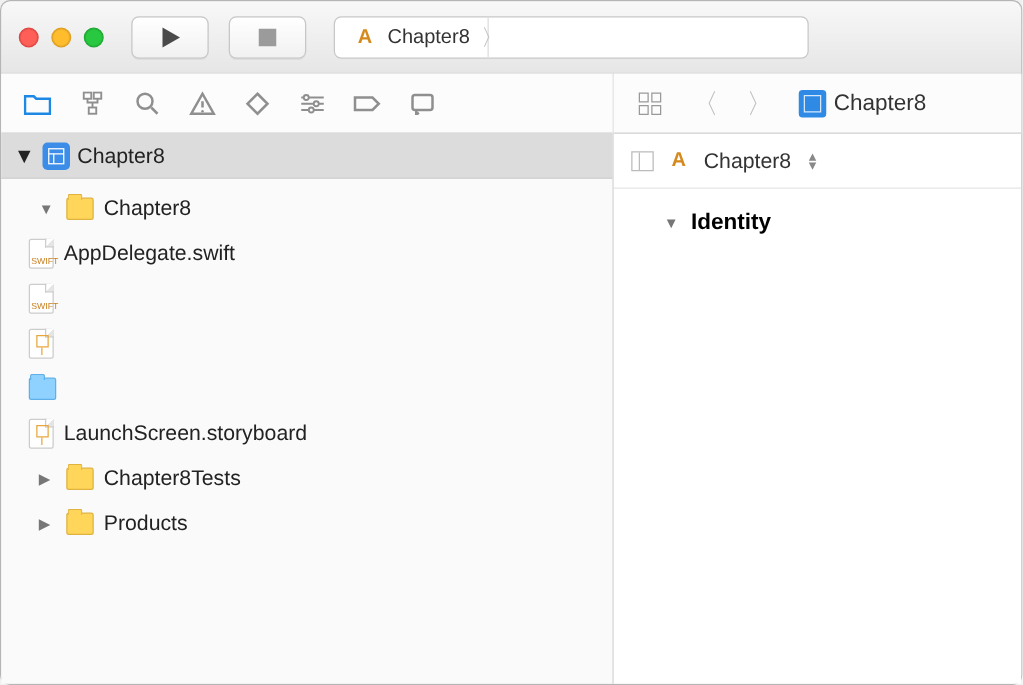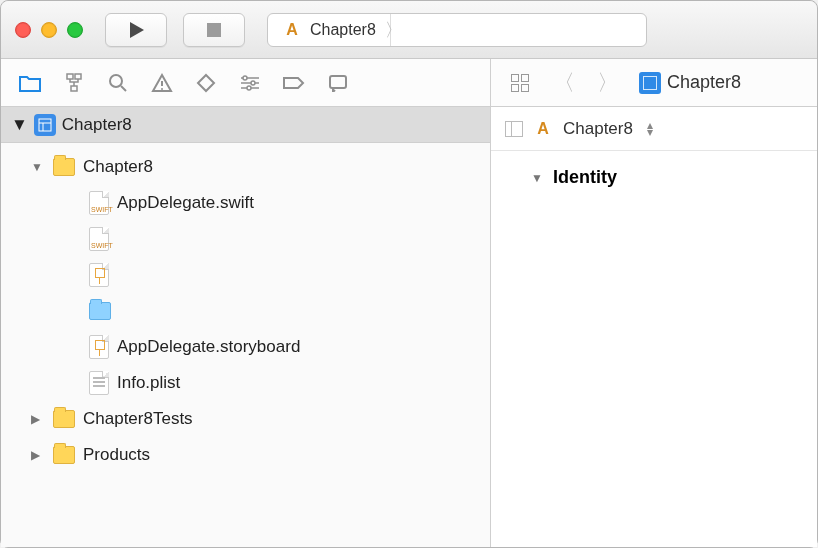--- a/index.html
+++ b/index.html
@@ -23,21 +23,21 @@
     .navtabs, .editortabs { height: 48px; border-bottom: 1px solid #cfcfcf; display: flex; align-items: center; padding: 0 10px; gap: 6px; background: #fcfcfc; }
     .navtabs .icon, .editortabs .icon { width: 38px; height: 38px; display: flex; align-items: center; justify-content: center; color: #8f8f8f; font-size: 20px; border-radius: 4px; }
     .navtabs .icon.active { color: #1e88e5; }
     .editortabs .back, .editortabs .fwd { color: #bfbfbf; font-size: 22px; }
     .editortabs .crumb { display: flex; align-items: center; gap: 6px; font-size: 18px; color: #333; margin-left: 6px; }
     .projhead { display: flex; align-items: center; gap: 6px; background: #dcdcdc; height: 36px; padding: 0 10px; font-size: 17px; color: #222; border-bottom: 1px solid #cfcfcf; }
     .tree { padding: 6px 0 12px 0; font-size: 17px; color: #222; }
     .row { height: 36px; display: flex; align-items: center; gap: 8px; padding-right: 8px; }
     .row .tw { width: 14px; display: inline-block; color: #777; font-size: 12px; }
     .indent1 { padding-left: 30px; }
-    .indent2 { padding-left: 66px; }
+    .indent2 { }
     .folder { width: 22px; height: 18px; background: #ffd659; border: 1px solid #e0b23f; border-radius: 2px 2px 2px 2px; position: relative; }
     .folder:before { content:""; position:absolute; left:0; top:-4px; width:10px; height:4px; background:#ffd659; border:1px solid #e0b23f; border-bottom:none; border-radius:2px 2px 0 0; }
     .assetfolder { width: 22px; height: 18px; background: #8fd2ff; border: 1px solid #5fb0e8; border-radius: 2px; position: relative; }
     .assetfolder:before { content:""; position:absolute; left:0; top:-4px; width:10px; height:4px; background:#8fd2ff; border:1px solid #5fb0e8; border-bottom:none; border-radius:2px 2px 0 0; }
     .fileicon { width: 20px; height: 24px; background: #fff; border: 1px solid #ccc; border-radius: 2px; position: relative; }
     .fileicon .corner { position:absolute; right:-1px; top:-1px; width:7px; height:7px; background: linear-gradient(135deg, #fff 50%, #e5e5e5 50%); border-left:1px solid #ccc; border-bottom:1px solid #ccc; }
     .fileicon .tag { position:absolute; bottom:1px; left:1px; right:1px; font-size:7px; text-align:center; color:#c97f1f; }
     .fileicon.swift .tag { content:"SWIFT"; }
     .fileicon.story .body2 { position:absolute; top:4px; left:5px; width:10px; height:10px; border:1px solid #e8a63f; }
     .fileicon.story .arrow { position:absolute; top:14px; left:9px; width:1px; height:6px; background:#e8a63f; }
@@ -194,29 +194,21 @@
           <span class="tw"></span>
           <span class="assetfolder"></span>
         </div>
         <div class="row indent2">
           <span class="tw"></span>
           <span class="fileicon story">
               <span class="corner"></span>
               <span class="body2"></span>
               <span class="arrow"></span>
             </span>
-          <span>AppDelegate.storyboard</span>
-        </div>
-        <div class="row indent2">
-          <span class="tw"></span>
-          <span class="fileicon plist">
-              <span class="corner"></span>
-              <span class="lines"></span>
-            </span>
-          <span>Info.plist</span>
+          <span>LaunchScreen.storyboard</span>
         </div>
         <div class="row indent1">
           <span class="tw">▶</span>
           <span class="folder"></span>
           <span>Chapter8Tests</span>
         </div>
         <div class="row indent1">
           <span class="tw">▶</span>
           <span class="folder"></span>
           <span>Products</span>

